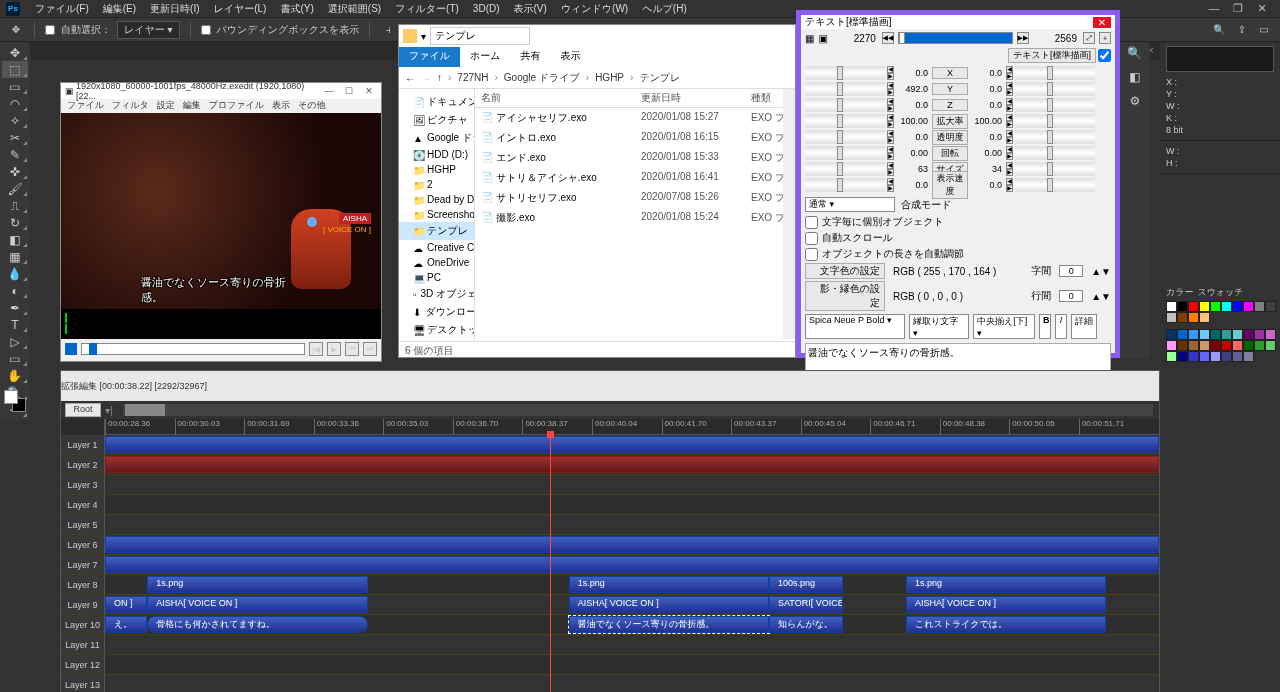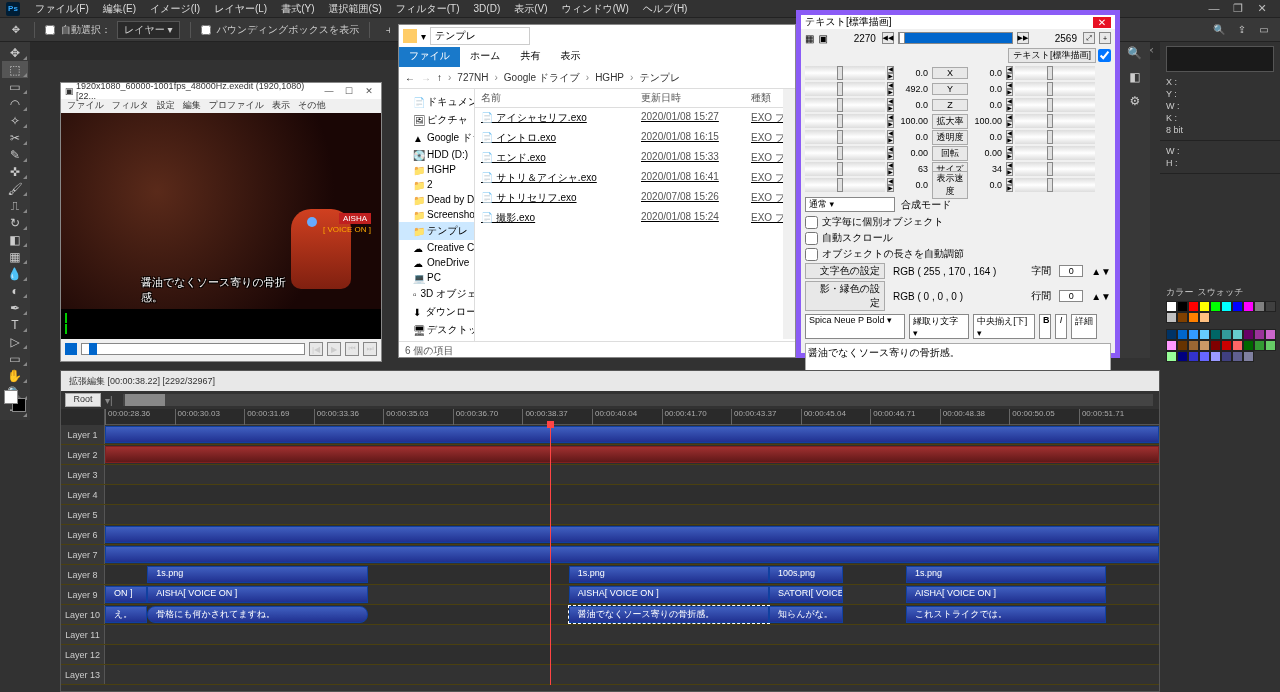--- a/index.html
+++ b/index.html
@@ -70,21 +70,21 @@
 .explorer .addrbar .crumb { color:#333; }
 .explorer .addrbar .sep { color:#888; }
 .explorer .body { display:flex; height: 252px; }
 .explorer .tree { width:100px; border-right:1px solid #ddd; overflow:hidden; font-size:10px; padding:4px 0; }
 .explorer .tree .node { padding:2px 4px 2px 14px; display:flex; align-items:center; gap:4px; white-space:nowrap; position:relative; }
 .explorer .tree .node.active { background:#cce8ff; }
 .explorer .tree .icn { width:10px;height:10px; display:inline-block; }
 .explorer .list { flex:1; font-size:10px; }
 .explorer .list .hdr { display:flex; border-bottom:1px solid #ddd; color:#555; }
 .explorer .list .hdr div { padding:2px 6px; }
-.explorer .list .row { display:flex; padding:2px 0;text-decoration:underline; }
+.explorer .list .row { display:flex; padding:2px 0; }
 .explorer .list .row div { padding:1px 6px; }
 .explorer .list .c1 { flex:0 0 160px; display:flex; align-items:center; gap:3px; }
 .explorer .list .c2 { flex:0 0 110px; color:#555; }
 .explorer .list .c3 { flex:0 0 50px; color:#555; }
 .explorer .status { height:18px; border-top:1px solid #ddd; padding:2px 6px; font-size:10px; color:#555; }
 .explorer .scrl { position:absolute; right:0; top:64px; bottom:18px; width:12px; background:#f0f0f0; }
 
 
 .textdlg { position: absolute; left: 796px; top: 10px; width: 324px; height: 348px; background: #f0f0f0; border:5px solid #8b5cf6; color:#000; font-size:10px; }
 .textdlg .ttitle { height:14px; background:#fff; display:flex; align-items:center; padding:0 4px; }
@@ -111,21 +111,21 @@
 .textdlg .colorrow .clbl { width:80px; text-align:right; border:1px solid #aaa; padding:0 4px; background:#e8e8e8; }
 .textdlg .fontrow { display:flex; padding:2px 4px; gap:4px; }
 .textdlg .textarea { margin:2px 4px; border:1px solid #aaa; background:#fff; height:50px; padding:2px; font-size:10px; }
 
 
 .doctab { position:absolute; left:30px; top:42px; right:120px; height:18px; background:#2a2a2a; }
 .doctab .closeX { position:absolute; right:6px; top:2px; color:#888; font-size:11px;}
 
 
 .timeline { position: absolute; left: 60px; right: 120px; top: 370px; bottom: 0; background: #323232; border:1px solid #555; }
-.timeline .tlhead { height:20px; background:#e8e8e8; color:#333; font-size:9px; padding:1px 8px; display:flex; align-items:center; }
+.timeline .tlhead { height:30px; background:#e8e8e8; color:#333; font-size:9px; padding:1px 0; display:flex; align-items:center; }
 .timeline .rootrow { height:18px; display:flex; align-items:center; }
 .timeline .rootrow .rootbtn { width:36px; height:14px; border:1px solid #aaa; background:#e8e8e8; color:#333; text-align:center; font-size:9px; margin-left:4px; }
 .timeline .rootrow .hscroll { flex:1; height:12px; background:#444; margin:0 6px; position:relative; }
 .timeline .rootrow .hscroll .thumb { position:absolute; left:2px; width:40px; height:12px; background:#888; }
 .timeline .ruler { height:16px; display:flex; position:relative; }
 .timeline .ruler .layerspace { width:44px; background:#2a2a2a; border-right:1px solid #555; }
 .timeline .ruler .ticks { flex:1; position:relative; background:#2a2a2a; border-bottom:1px solid #555;text-align:right; }
 .timeline .ruler .ticks .tk { position:absolute; top:0; font-size:8px; color:#aaa; border-left:1px solid #666; height:16px; padding-left:2px; }
 .timeline .tracks { position:relative; }
 .timeline .layer { height:20px; display:flex; border-bottom:1px solid #4a4010; }
@@ -143,21 +143,21 @@
 .midstrip .mi { width:18px;height:18px; color:#ccc; font-size:12px; text-align:center; }
 
 </style>
 </head>
 <body>
 
 <div class="menubar">
   <div class="logo">Ps</div>
   <div class="item">ファイル(F)</div>
   <div class="item">編集(E)</div>
-  <div class="item">イメージ(I)</div>
+  <div class="item">更新日時(I)</div>
   <div class="item">レイヤー(L)</div>
   <div class="item">書式(Y)</div>
   <div class="item">選択範囲(S)</div>
   <div class="item">フィルター(T)</div>
   <div class="item">3D(D)</div>
   <div class="item">表示(V)</div>
   <div class="item">ウィンドウ(W)</div>
   <div class="item">ヘルプ(H)</div>
   <div class="win-controls">
     <span>—</span>

